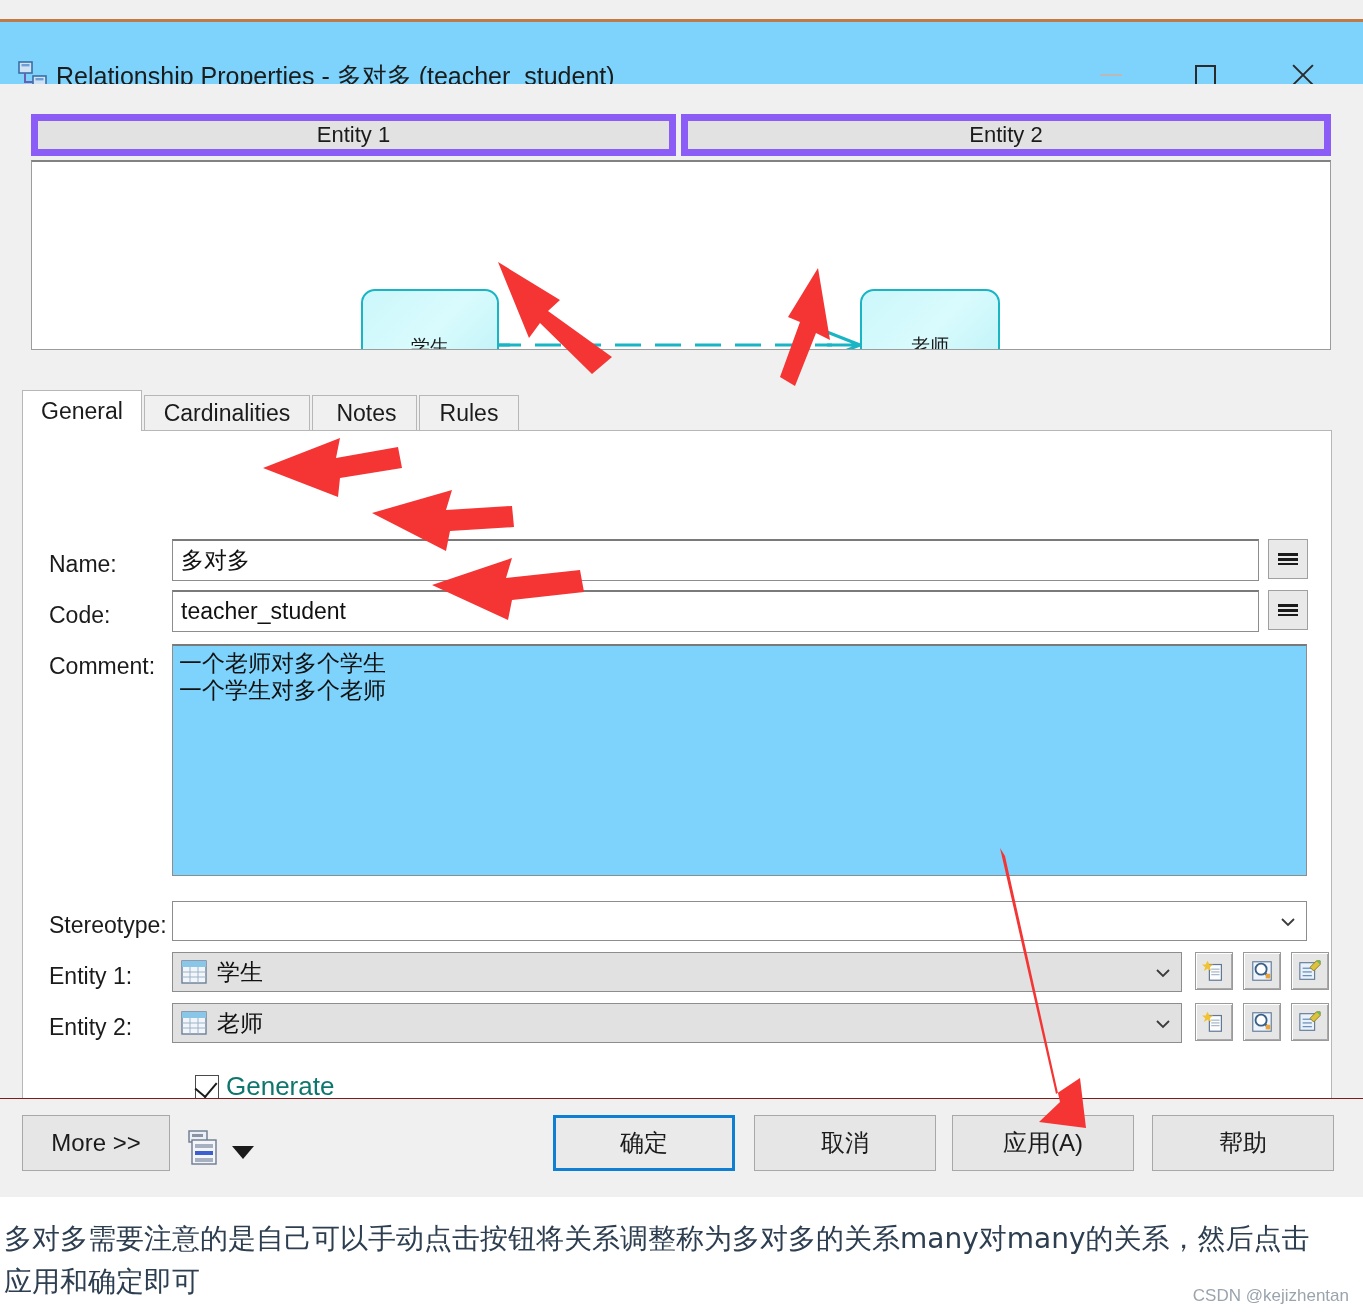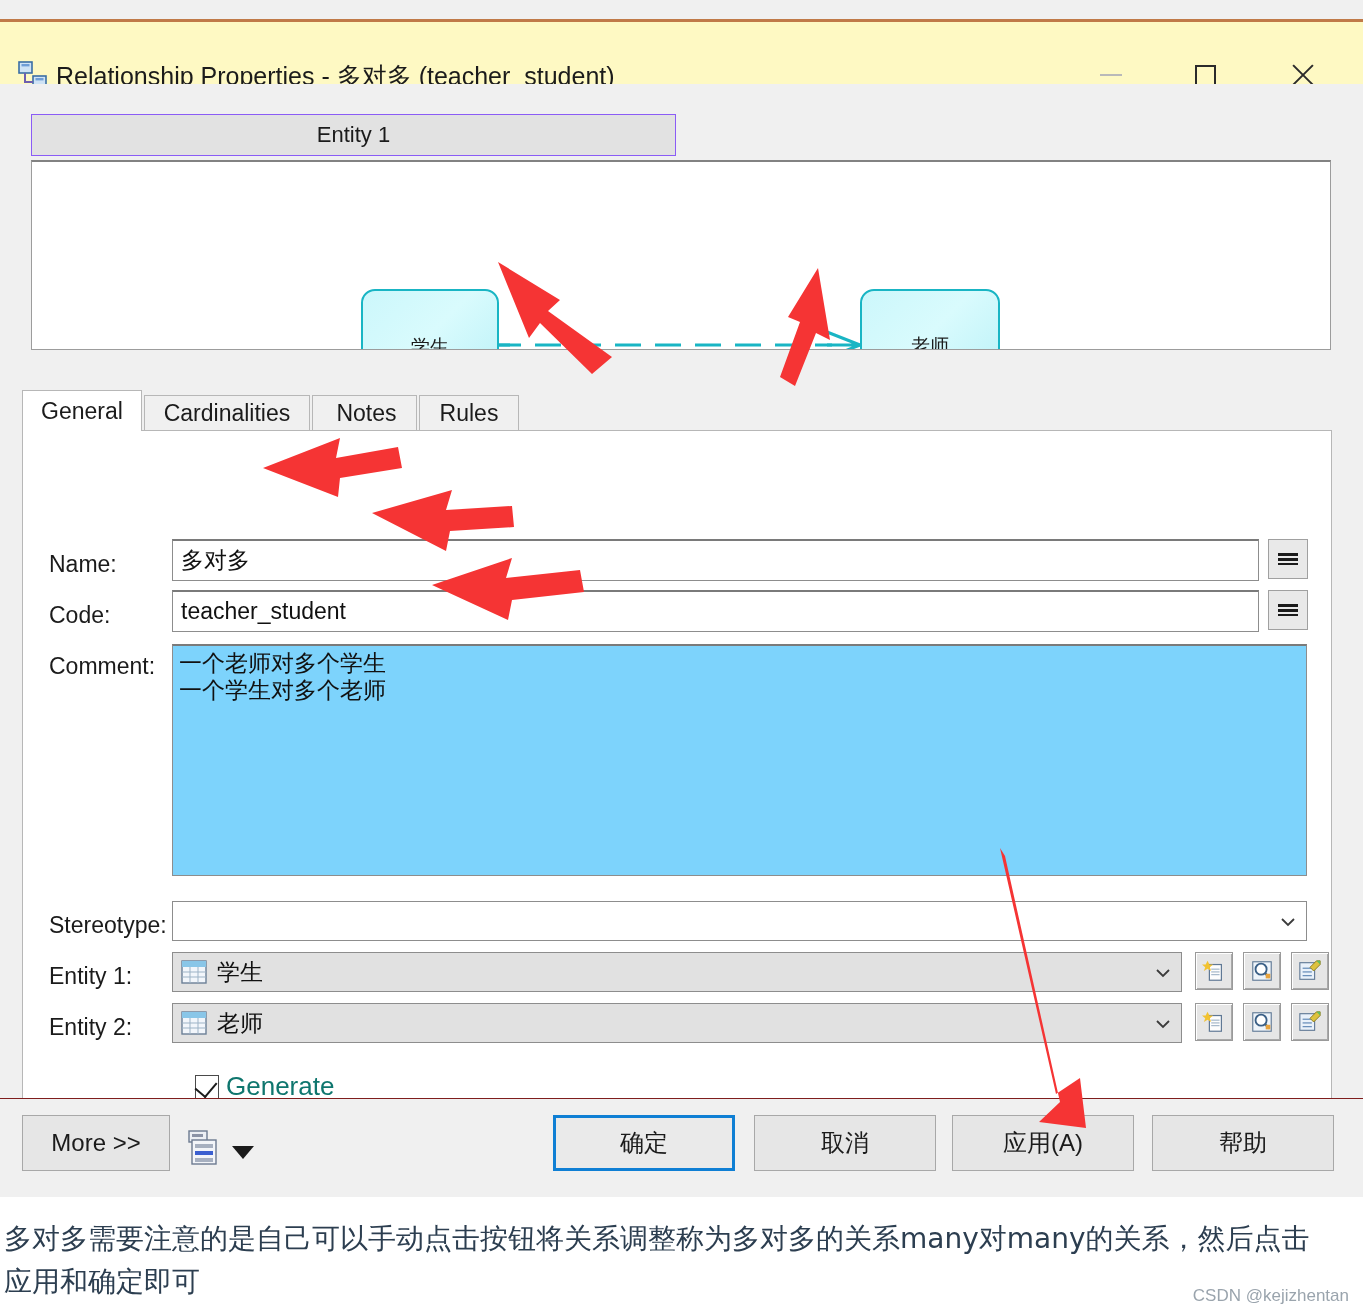--- a/index.html
+++ b/index.html
@@ -15,21 +15,21 @@
     position:absolute;left:0;top:0;width:1363px;height:1196px;
     background:#f0f0f0;
     box-sizing:border-box;
   }
   #top-accent{
     position:absolute;left:0;top:19px;width:1363px;height:3px;
     background:#c07a48;
   }
   #titlebar{
     position:absolute;left:0;top:22px;width:1363px;height:62px;
-    background:#fef9c3;
+    background:#7dd3fc;
   }
   #title-icon{
     position:absolute;left:18px;top:38px;width:30px;height:30px;
   }
   #title-text{
     position:absolute;left:56px;top:38px;
     font-size:25px;color:#1b1b1b;white-space:nowrap;
     font-family:"Liberation Sans",sans-serif;
   }
   .wbtn{
@@ -56,21 +56,21 @@
     background:#f0f0f0;
   }
 
   
   #ent-head{
     position:absolute;left:31px;top:30px;width:1300px;height:42px;
   }
   .ent-head-cell{
     position:absolute;top:0;height:42px;
     background:#e2e2e2;
-    border:1px solid #8b5cf6;
+    border:7px solid #8b5cf6;
     box-sizing:border-box;
     display:flex;align-items:center;justify-content:center;
     font-size:22px;color:#1b1b1b;
   }
   #ent-head-1{left:0;width:645px;}
   #ent-head-2{left:650px;width:650px;}
 
   
   #diagram{
     position:absolute;left:31px;top:76px;width:1300px;height:190px;
@@ -279,20 +279,21 @@
     </div>
     <div class="wbtn" id="btn-close">
       <span class="glyph"></span>
     </div>
   </div>
 
   <div id="client">
 
     <div id="ent-head">
       <div class="ent-head-cell" id="ent-head-1">Entity 1</div>
+      <div class="ent-head-cell" id="ent-head-2">Entity 2</div>
     </div>
 
     <div id="diagram">
       <svg width="1298" height="188" style="position:absolute;left:0;top:0;">
         <line x1="463" y1="183" x2="800" y2="183" stroke="#19b5c4" stroke-width="3" stroke-dasharray="26,14"></line>
         <path d="M463 183 L478 183" stroke="#19b5c4" stroke-width="3"></path>
         <path d="M828 183 L795 170 M828 183 L795 183 M828 183 L795 196" stroke="#19b5c4" stroke-width="3" fill="none"></path>
       </svg>
       <div class="ent-box" id="ent-box-1">学生</div>
       <div class="ent-box" id="ent-box-2">老师</div>

